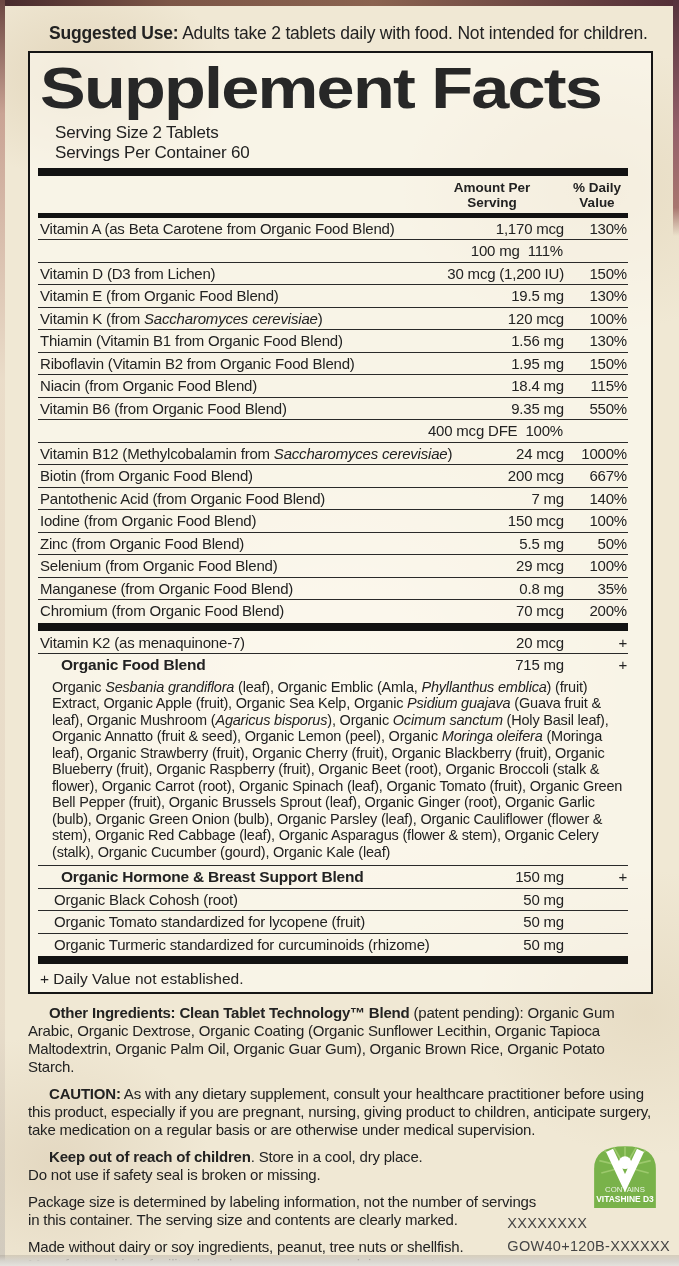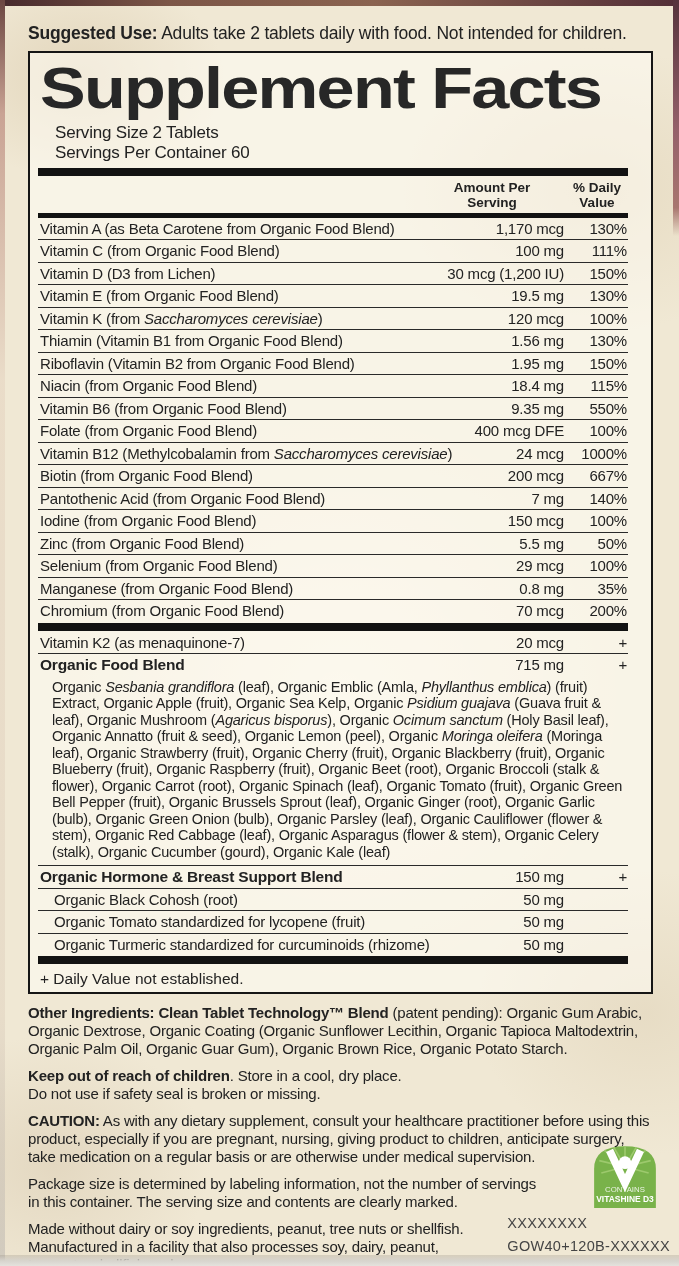--- a/index.html
+++ b/index.html
@@ -17,21 +17,21 @@
     background:linear-gradient(90deg,#46292c,#7c5647 25%,#8a6350 55%,#532f38 100%);}
   .edge-right{position:absolute;top:0;right:0;width:6px;height:236px;z-index:5;
     background:linear-gradient(180deg,#55333c,#95616a 55%,#a8766f 88%,rgba(168,118,111,0));}
   .edge-left{position:absolute;top:0;bottom:0;left:0;width:5px;z-index:5;
     background:linear-gradient(180deg,#6b4641,#c9a394 9%,rgba(226,206,187,.45) 30%,rgba(219,203,185,.4) 80%,rgba(190,185,178,.6));}
   .edge-bottom{position:absolute;bottom:0;left:0;right:0;height:11px;z-index:5;
     background:linear-gradient(180deg,rgba(122,112,100,.22),#d8d5ce 55%,#e4e2dd);}
   .content{position:absolute;inset:0;padding:22px 26px 0 28px;}
 
   .suggested{font-size:17.5px;line-height:22px;letter-spacing:-.2px;}
-  .bd{font-weight:700;}
+  .bd{font-weight:700;margin-left:21px;}
   .it{font-style:italic;}
 
   .facts{border:2.5px solid #151515;background:rgba(255,253,246,.55);
     margin-top:7px;padding:4px 23px 3px 8px;}
   .title{font-size:58px;font-weight:800;line-height:58px;letter-spacing:-1.5px;color:#272727;
     transform:scaleX(1.18);transform-origin:left center;white-space:nowrap;margin:2px 0 6px 2px;}
   .serving{font-size:17px;line-height:20px;margin-left:17px;letter-spacing:-.2px;}
 
   .bar{background:#121212;}
   .bar-8{height:8px;margin:5px 0 0;}
@@ -98,21 +98,20 @@
 
       <div class="bar bar-5"></div>
 
       <div class="f-rows">
           <div class="f-row ub">
     <div class="c-name"><span>Vitamin A (as Beta Carotene from Organic Food Blend)</span></div>
     <div class="c-amt">1,170 mcg</div>
     <div class="c-dv">130%</div>
   </div>
           <div class="f-row ub">
-    <div class="c-name"><span>Vitamin C (from Organic Food Blend)</span></div>
     <div class="c-amt">100 mg</div>
     <div class="c-dv">111%</div>
   </div>
           <div class="f-row ub">
     <div class="c-name"><span>Vitamin D (D3 from Lichen)</span></div>
     <div class="c-amt">30 mcg (1,200 IU)</div>
     <div class="c-dv">150%</div>
   </div>
           <div class="f-row ub">
     <div class="c-name"><span>Vitamin E (from Organic Food Blend)</span></div>
@@ -138,21 +137,20 @@
     <div class="c-name"><span>Niacin (from Organic Food Blend)</span></div>
     <div class="c-amt">18.4 mg</div>
     <div class="c-dv">115%</div>
   </div>
           <div class="f-row ub">
     <div class="c-name"><span>Vitamin B6 (from Organic Food Blend)</span></div>
     <div class="c-amt">9.35 mg</div>
     <div class="c-dv">550%</div>
   </div>
           <div class="f-row ub">
-    <div class="c-name"><span>Folate (from Organic Food Blend)</span></div>
     <div class="c-amt">400 mcg DFE</div>
     <div class="c-dv">100%</div>
   </div>
           <div class="f-row ub">
     <div class="c-name"><span>Vitamin B12 (Methylcobalamin from </span><span class="it">Saccharomyces cerevisiae</span><span>)</span></div>
     <div class="c-amt">24 mcg</div>
     <div class="c-dv">1000%</div>
   </div>
           <div class="f-row ub">
     <div class="c-name"><span>Biotin (from Organic Food Blend)</span></div>
@@ -221,25 +219,25 @@
     <div class="c-amt">50 mg</div>
     <div class="c-dv"></div>
   </div>
         </div>
 
       <div class="bar bar-end"></div>
       <div class="footnote">+ Daily Value not established.</div>
     </div>
 
     <div class="fp first"><span class="bd">Other Ingredients: Clean Tablet Technology™ Blend</span><span> (patent pending): Organic Gum Arabic, Organic Dextrose, Organic Coating (Organic Sunflower Lecithin, Organic Tapioca Maltodextrin, Organic Palm Oil, Organic Guar Gum), Organic Brown Rice, Organic Potato Starch.</span></div>
+    <div class="fp"><span class="bd">CAUTION:</span><span> As with any dietary supplement, consult your healthcare practitioner before using this product, especially if you are pregnant, nursing, giving product to children, anticipate surgery, take medication on a regular basis or are otherwise under medical supervision.</span></div>
     <div class="fp">
       <div><span class="bd">Keep out of reach of children</span><span>. Store in a cool, dry place.</span></div>
       <div>Do not use if safety seal is broken or missing.</div>
     </div>
-    <div class="fp"><span class="bd">CAUTION:</span><span> As with any dietary supplement, consult your healthcare practitioner before using this product, especially if you are pregnant, nursing, giving product to children, anticipate surgery, take medication on a regular basis or are otherwise under medical supervision.</span></div>
     <div class="fp narrow">Package size is determined by labeling information, not the number of servings in this container. The serving size and contents are clearly marked.</div>
     <div class="fp allergen">Made without dairy or soy ingredients, peanut, tree nuts or shellfish.
 Manufactured in a facility that also processes soy, dairy, peanut,
 tree nuts, shellfish and sesame.</div>
   </div>
 
   <div class="badge">
     <svg width="70" height="66" viewBox="0 0 68 64">
       <path d="M4 64 L4 26 Q4 4 34 4 Q64 4 64 26 L64 64 Z" fill="#79b24a"></path>
       <g stroke="#9fcb6f" stroke-width="1.6" opacity="0.95">

